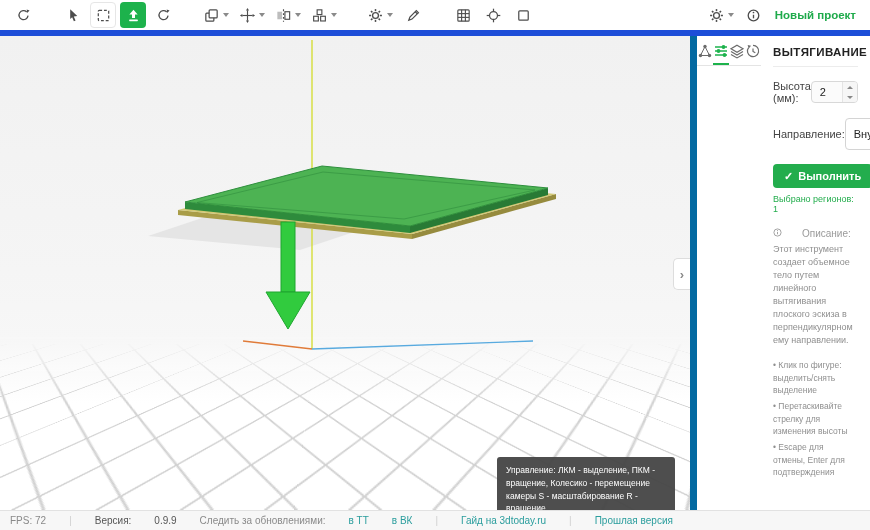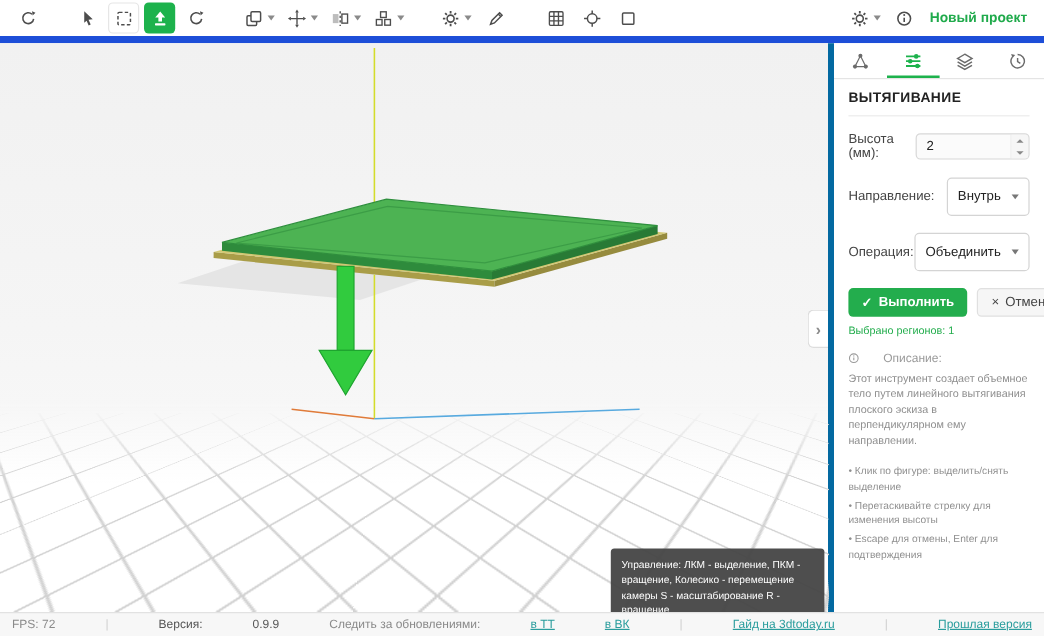--- a/index.html
+++ b/index.html
@@ -29,30 +29,30 @@
              background:linear-gradient(180deg, rgba(255,255,255,0) 0, #ffffff 14px); }
   .grid3d { position:absolute; top:308px; left:50%; width:2600px; margin-left:-1300px; height:360px; z-index:2;
             transform-origin:50% 0; transform:perspective(380px) rotateX(60deg);
             background-image:
               repeating-linear-gradient(45deg,  #d2d2d2 0 1.3px, transparent 1.3px 34px),
               repeating-linear-gradient(135deg, #d2d2d2 0 1.3px, transparent 1.3px 34px); }
   .fog { position:absolute; left:0; right:0; top:303px; height:64px; z-index:3;
          background:linear-gradient(180deg,#f7f7f7 0%, rgba(255,255,255,0) 100%); }
   .scene { position:absolute; left:0; top:0; z-index:4; }
 
-  .vp-tooltip { position:absolute; left:509px; top:421px; width:178px; z-index:6;
+  .vp-tooltip { position:absolute; left:497px; top:421px; width:178px; z-index:6;
                 background:rgba(68,68,68,0.95); color:#fff; font-size:8.5px; line-height:1.5;
                 padding:7px 9px; border-radius:3px; }
   .expand-btn { position:absolute; right:0; top:222px; width:17px; height:32px; z-index:6;
                 background:#fff; border:1px solid #ddd; border-right:none; border-radius:5px 0 0 5px;
                 color:#8a8a8a; font-size:13px; font-weight:700; display:flex; align-items:center;
                 justify-content:center; cursor:pointer; }
 
   
-  .sidebar { width:180px; background:#fff; border-left:5px solid #0369a1; display:flex; flex-direction:column; }
+  .sidebar { width:180px; background:#fff; border-left:7px solid #0369a1; display:flex; }
   .tabs { height:30px; display:flex; border-bottom:1px solid #e4e4e4; flex:0 0 auto; }
   .tab { flex:1; display:flex; align-items:center; justify-content:center; background:none; border:none; cursor:pointer; }
   .tab.active { box-shadow:inset 0 -2px 0 #1db24c; }
   .panel { padding:10px 12px; overflow:hidden; }
   .panel-title { font-size:11.5px; font-weight:700; letter-spacing:.4px; color:#222;
                  padding-bottom:8px; border-bottom:1px solid #ececec; margin-bottom:13px; }
   .row { display:flex; justify-content:space-between; align-items:center; margin-bottom:14px; }
   .row label { font-size:11px; color:#444; }
   .num-wrap { position:relative; width:112px; height:22px; }
   .num-wrap input { width:100%; height:100%; border:1px solid #d8d8d8; border-radius:4px; background:#fbfbfb;
@@ -70,25 +70,25 @@
          gap:5px; padding:0 11px; border:none; cursor:pointer; }
   .btn.apply { background:#23ad4d; color:#fff; font-weight:600; }
   .btn.cancel { background:#f6f6f6; border:1px solid #e0e0e0; color:#444; }
   .regions { color:#23ad4d; font-size:9px; margin-bottom:14px; }
   .desc-label { display:flex; gap:20px; color:#9a9a9a; font-size:10px; }
   .desc-text { color:#8f8f8f; font-size:9px; line-height:1.45; margin:4px 0 12px; }
   .hint { color:#8f8f8f; font-size:8.5px; line-height:1.45; margin-bottom:4px; }
 
   
   .statusbar { height:20px; background:#f7f7f7; border-top:1px solid #e2e2e2; display:flex; align-items:center;
-               justify-content:space-between; gap:23px; padding:0 10px; font-size:10px; color:#8a8a8a; flex:0 0 auto; }
+               justify-content:flex-start; gap:23px; padding:0 10px; font-size:10px; color:#8a8a8a; flex:0 0 auto; }
   .sb-sep { color:#cfcfcf; }
   .sb-bold { font-weight:400; color:#555; }
   .sb-val { color:#555; }
-  .sb-link { color:#2a9d9d; text-decoration:underline; cursor:pointer; }
+  .sb-link { color:#2a9d9d; cursor:pointer; }
 </style>
 </head>
 <body>
 
 <div class="app">
 
   <header class="toolbar">
 
     <button class="tb">
       <svg class="ic" width="17" height="17" viewBox="0 0 18 18" fill="none" stroke="#4d4d4d" stroke-width="1.4">
@@ -344,27 +344,20 @@
         </div>
 
         <div class="row">
           <label>Направление:</label>
           <div class="select">
             <span>Внутрь</span>
             <span class="sel-caret"></span>
           </div>
         </div>
 
-        <div class="row">
-          <label>Операция:</label>
-          <div class="select">
-            <span>Объединить</span>
-            <span class="sel-caret"></span>
-          </div>
-        </div>
 
         <div class="btn-row">
           <button class="btn apply">
             <span>✓</span>
             <span>Выполнить</span>
           </button>
           <button class="btn cancel">
             <span>×</span>
             <span>Отмена</span>
           </button>

